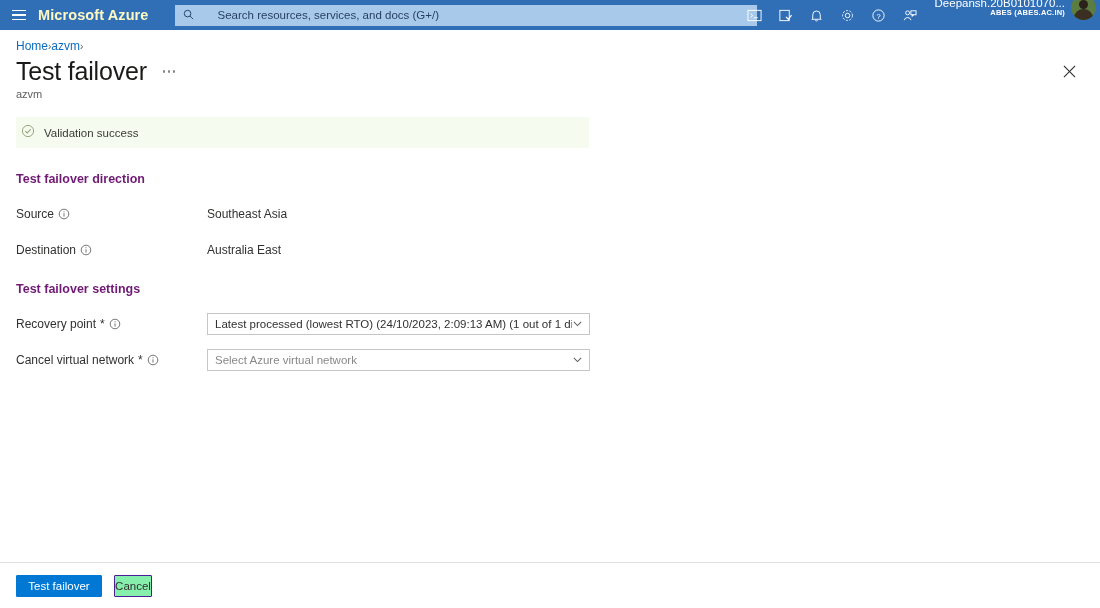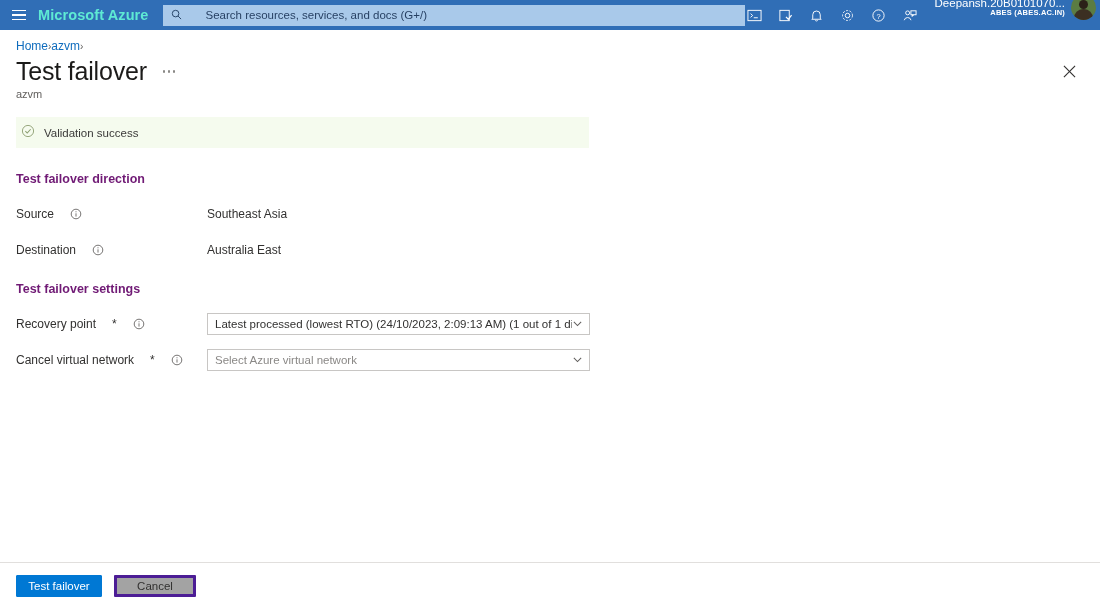--- a/index.html
+++ b/index.html
@@ -31,25 +31,25 @@
     gap: 3px;
     cursor: pointer;
   }
   .hamburger span {
     display: block;
     width: 14px;
     height: 1.6px;
     background: #ffffff;
   }
   .brand {
-    color: #5eead4;
+    color: #fef9c3;
     font-size: 14.5px;
     font-weight: bold;
     letter-spacing: .1px;
-    margin-right: 14px;
+    margin-right: 26px;
     white-space: nowrap;
   }
   .searchwrap {
     width: 582px;
     height: 21px;
     background: #a9c9ea;
     display: flex;
     align-items: center;
     padding: 0 8px;
     gap: 24px;
@@ -180,21 +180,21 @@
     margin-top: 19px;
     height: 17px;
   }
   .field-label {
     width: 191px;
     flex: 0 0 191px;
     font-size: 12px;
     color: #323130;
     display: flex;
     align-items: center;
-    gap: 16px;
+    gap: 4px;
   }
   .req { color: #323130; }
   .field-value { font-size: 12px; color: #323130; }
 
   .select {
     width: 383px;
     height: 22px;
     border: 1px solid #c8c6c4;
     background: #ffffff;
     display: flex;
@@ -232,24 +232,24 @@
     justify-content: center;
   }
   .btn-primary {
     width: 86px;
     background: #0078d4;
     color: #ffffff;
     border: 1px solid #0078d4;
     font-weight: normal;
   }
   .btn-secondary {
-    width: 82px;
-    background: #a3a3a3;
+    width: 38px;
+    background: #86efac;
     color: #323130;
-    border: 3px solid #4c1d95;
+    border: 1px solid #4c1d95;
   }
 
   .body-area { position: relative; height: 578px; }
 </style>
 </head>
 <body>
 
 <div class="topbar">
 
   <div class="hamburger">

